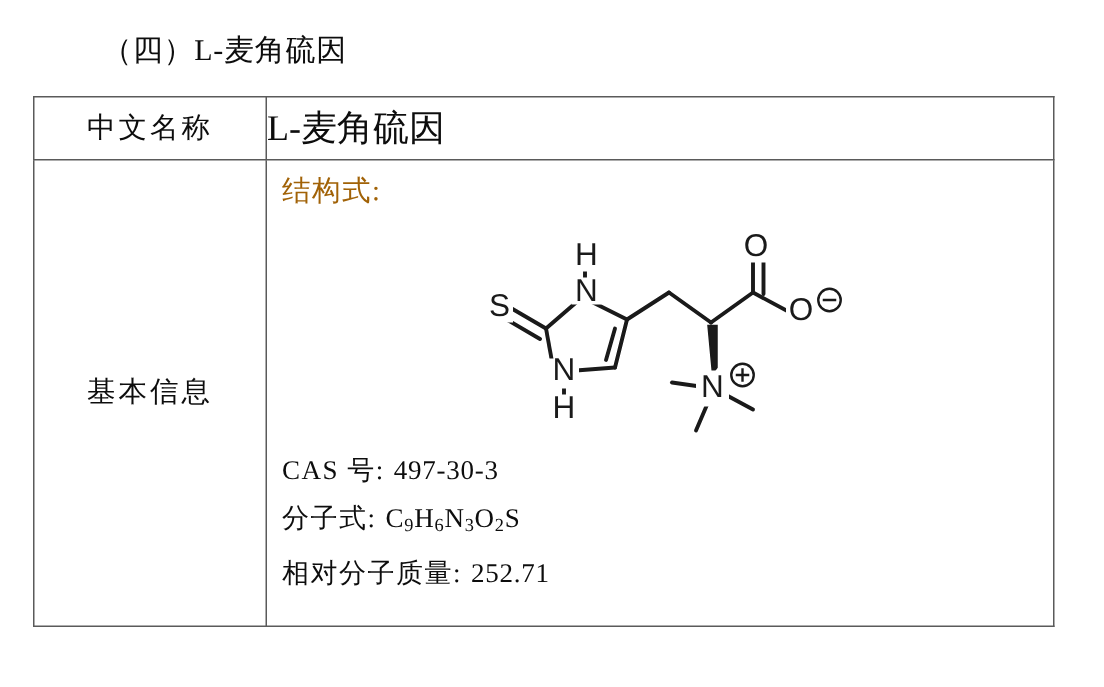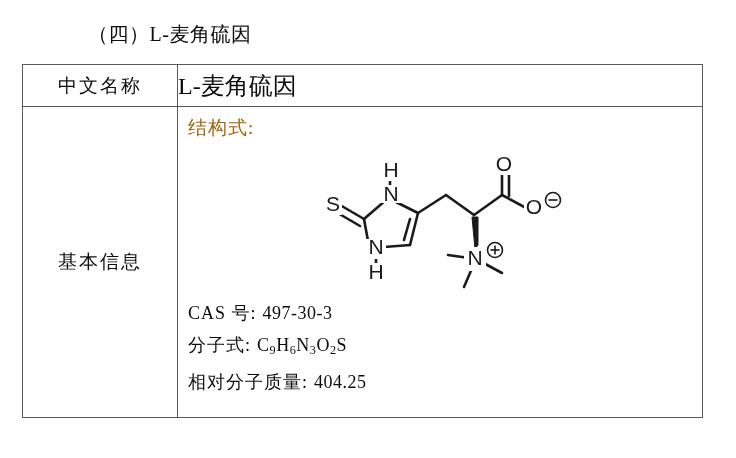--- a/index.html
+++ b/index.html
@@ -13,21 +13,21 @@
     position: relative;
     overflow: hidden;
     font-family: "Liberation Serif", "DejaVu Serif", serif;
     color: #111111;
     -webkit-font-smoothing: antialiased;
   }
 
   
   .doc-heading {
     position: absolute;
-    left: 88px;
+    left: 68px;
     top: 20px;
     font-size: 20px;
     line-height: 28px;
     letter-spacing: 0.5px;
     white-space: nowrap;
     color: #0d0d0d;
   }
 
   
   .info-table {
@@ -201,21 +201,21 @@
           <div class="prop-list">
             <div class="prop-line">
               <span class="prop-key">CAS 号:</span><span class="prop-val">497-30-3</span>
             </div>
 
             <div class="prop-line">
               <span class="prop-key">分子式:</span><span class="prop-val formula" id="formula-slot"><span>C</span><sub>9</sub><span>H</span><sub>6</sub><span>N</span><sub>3</sub><span>O</span><sub>2</sub><span>S</span></span>
             </div>
 
             <div class="prop-line">
-              <span class="prop-key">相对分子质量:</span><span class="prop-val">404.25</span>
+              <span class="prop-key">相对分子质量:</span><span class="prop-val">252.71</span>
             </div>
           </div>
 
         </div>
       </td>
     </tr>
   </tbody>
 </table>
 
 </body></html>

